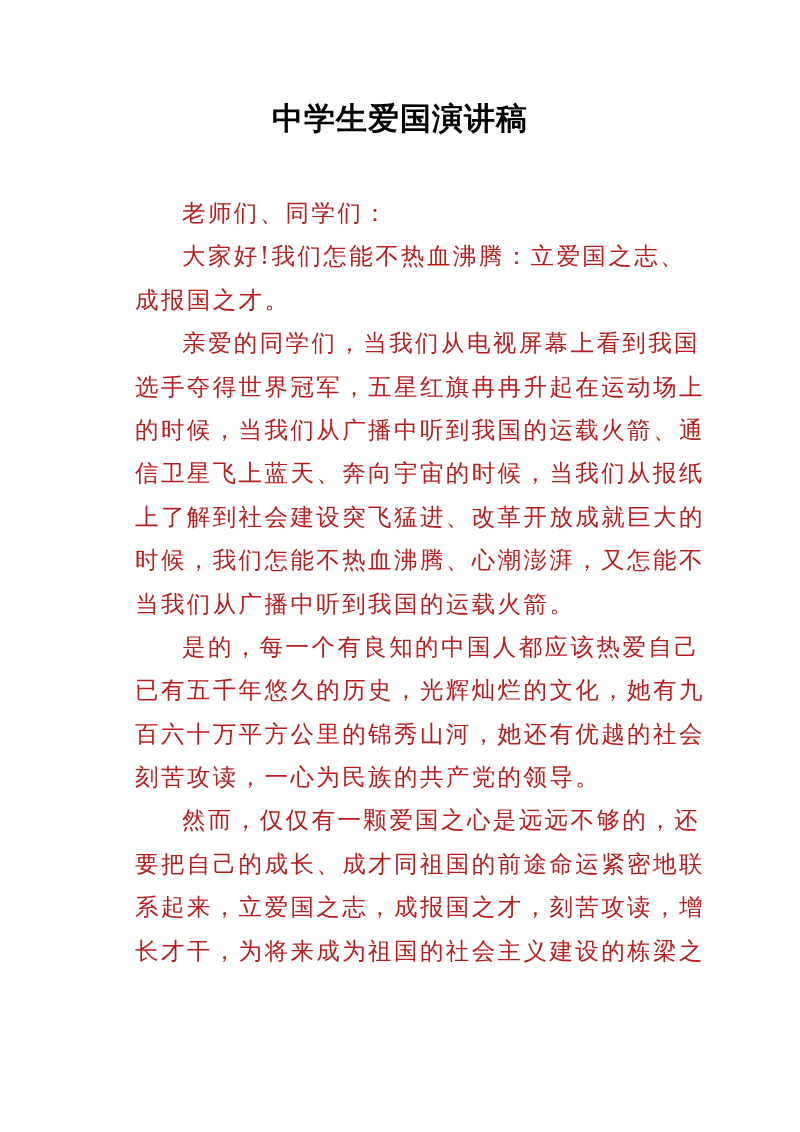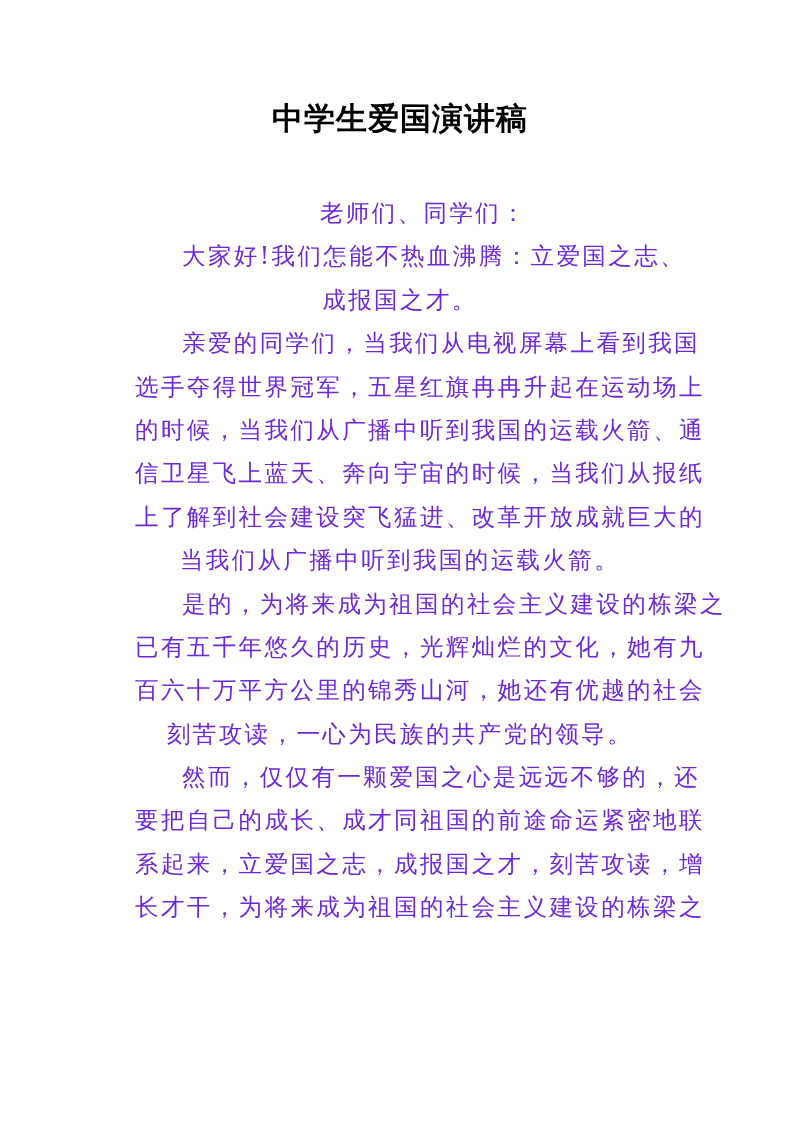--- a/index.html
+++ b/index.html
@@ -44,44 +44,44 @@
       top: 192px;
       width: 530px;
     }
     .line {
       display: block;
       height: 43.4px;
       line-height: 43.4px;
       font-size: 23.5px;
       white-space: nowrap;
       letter-spacing: 2.4px;
-      color: #6d28d9;
-      text-align: center;
+      color: #b91c1c;
     }
     .line.indent {
       padding-left: 47px;
     }
   </style>
 </head>
 <body>
 
 <div class="page">
   <h1 class="title">中学生爱国演讲稿</h1>
 
   <div class="body">
     <span class="line indent">老师们、同学们：</span>
     <span class="line indent">大家好!我们怎能不热血沸腾：立爱国之志、</span>
     <span class="line">成报国之才。</span>
     <span class="line indent">亲爱的同学们，当我们从电视屏幕上看到我国</span>
     <span class="line">选手夺得世界冠军，五星红旗冉冉升起在运动场上</span>
     <span class="line">的时候，当我们从广播中听到我国的运载火箭、通</span>
     <span class="line">信卫星飞上蓝天、奔向宇宙的时候，当我们从报纸</span>
     <span class="line">上了解到社会建设突飞猛进、改革开放成就巨大的</span>
+    <span class="line">时候，我们怎能不热血沸腾、心潮澎湃，又怎能不</span>
     <span class="line">当我们从广播中听到我国的运载火箭。</span>
-    <span class="line indent">是的，为将来成为祖国的社会主义建设的栋梁之</span>
+    <span class="line indent">是的，每一个有良知的中国人都应该热爱自己</span>
     <span class="line">已有五千年悠久的历史，光辉灿烂的文化，她有九</span>
     <span class="line">百六十万平方公里的锦秀山河，她还有优越的社会</span>
     <span class="line">刻苦攻读，一心为民族的共产党的领导。</span>
     <span class="line indent">然而，仅仅有一颗爱国之心是远远不够的，还</span>
     <span class="line">要把自己的成长、成才同祖国的前途命运紧密地联</span>
     <span class="line">系起来，立爱国之志，成报国之才，刻苦攻读，增</span>
     <span class="line">长才干，为将来成为祖国的社会主义建设的栋梁之</span>
   </div>
 </div>
 

